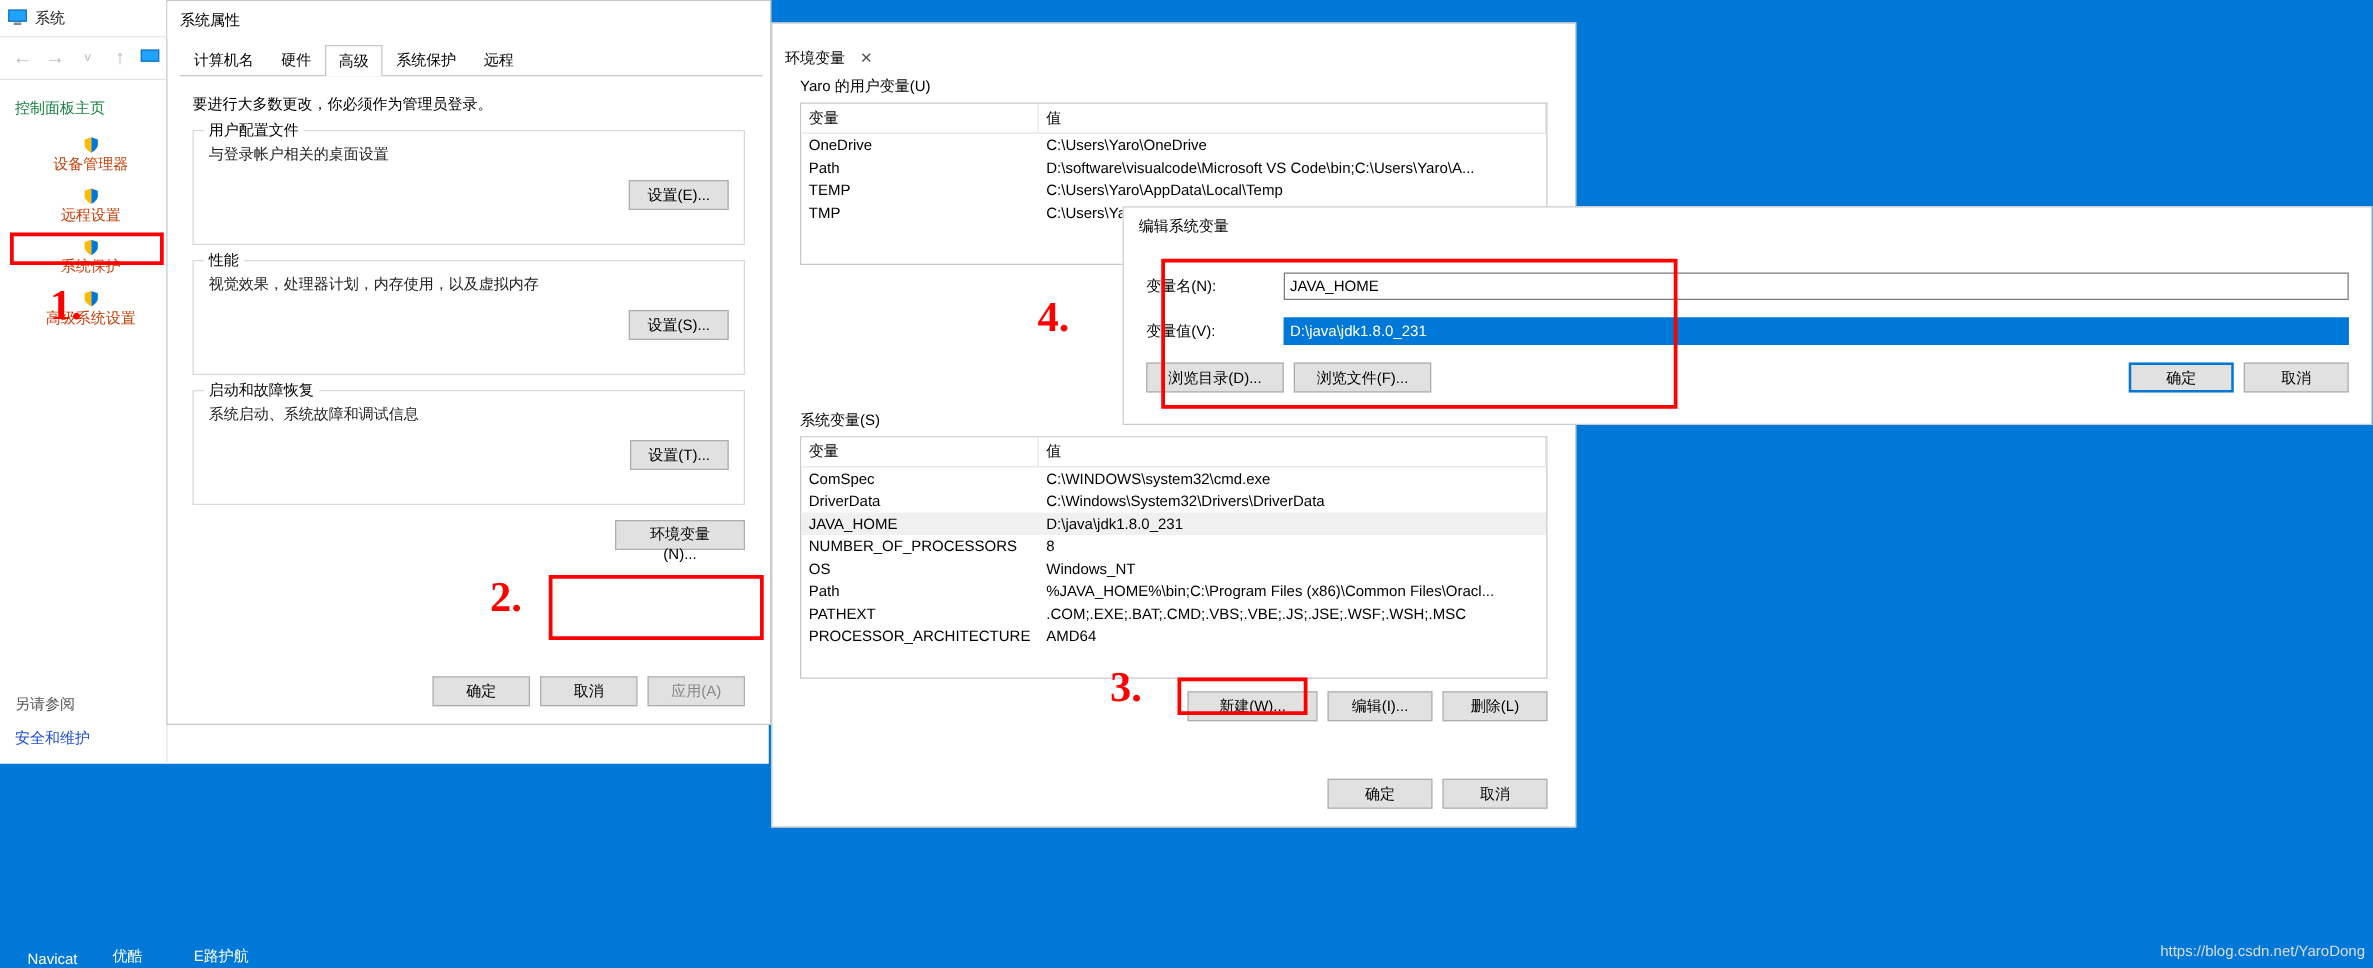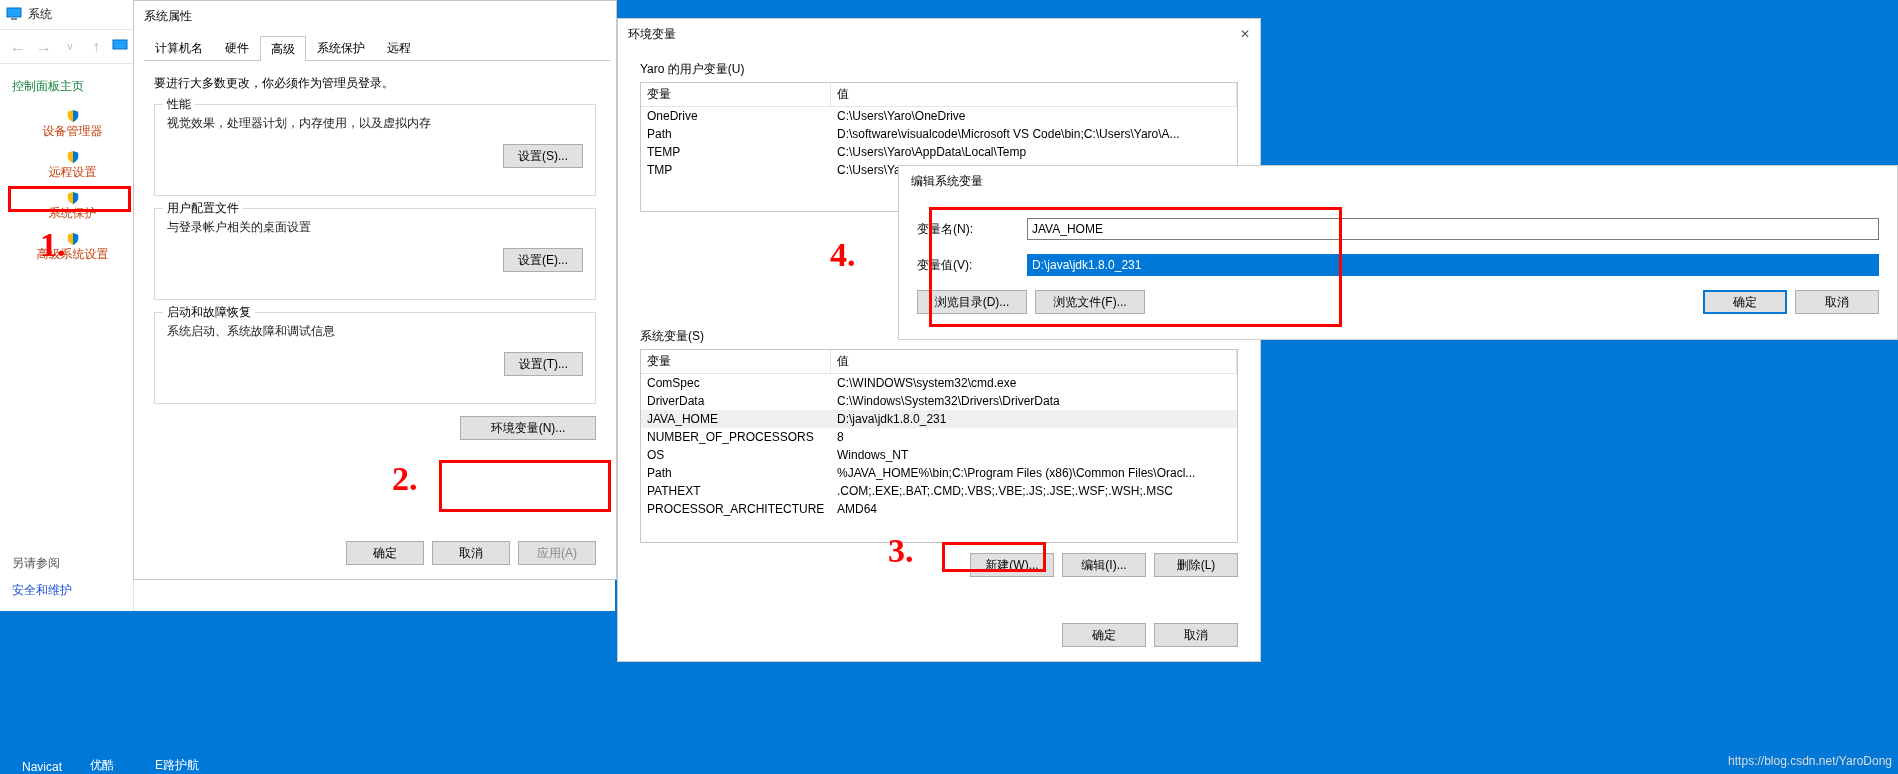--- a/index.html
+++ b/index.html
@@ -32,21 +32,21 @@
 .fieldset { border: 1px solid #d9d9d9; padding: 10px 12px; margin-bottom: 12px; position: relative; }
 .fieldset-title { position: absolute; top: -9px; left: 8px; background: #fff; padding: 0 4px; }
 .fieldset-text { color: #222; }
 .fieldset-btn { float: right; margin-top: 12px; }
 .winbtn { background: #e1e1e1; border: 1px solid #adadad; padding: 2px 14px; height: 24px; cursor: pointer; font-size: 12px; }
 .winbtn:disabled { color: #888; }
 .sysprops-footer { position: absolute; right: 20px; bottom: 14px; display: flex; gap: 8px; }
 
 
 .envvars { position: absolute; left: 617px; top: 18px; width: 644px; height: 644px; background: #fff; border: 1px solid #ccc; }
-.envvars-titlebar { height: 30px; line-height: 30px; padding: 0 10px; display: flex; justify-content: space-between; gap: 12px; }
+.envvars-titlebar { height: 30px; line-height: 30px; padding: 12px 10px; display: flex; justify-content: flex-start; gap: 12px; }
 .envvars-body { padding: 12px 22px; }
 .envvars-section-label { margin-bottom: 4px; }
 .table-wrap { border: 1px solid #c7c7c7; overflow: hidden; }
 .table-header { display: flex; background: #fff; border-bottom: 1px solid #e5e5e5; }
 .table-header div { padding: 3px 6px; border-right: 1px solid #e5e5e5; }
 .table-row { display: flex; }
 .table-row div { padding: 2px 6px; white-space: nowrap; overflow: hidden; text-overflow: ellipsis; }
 .table-row.highlight { background: #f0f0f0; }
 .col-var { width: 190px; flex-shrink: 0; }
 .col-val { flex: 1; }
@@ -148,39 +148,39 @@
     <div class="sysprops-tab">计算机名</div>
     <div class="sysprops-tab">硬件</div>
     <div class="sysprops-tab active">高级</div>
     <div class="sysprops-tab">系统保护</div>
     <div class="sysprops-tab">远程</div>
   </div>
   <div class="sysprops-body">
     <div class="admin-note">要进行大多数更改，你必须作为管理员登录。</div>
 
     <div class="fieldset" style="height:92px">
+      <span class="fieldset-title">用户配置文件</span>
+      <div class="fieldset-text">与登录帐户相关的桌面设置</div>
+      <button class="winbtn fieldset-btn">设置(E)...</button>
+    </div>
+
+    <div class="fieldset" style="height:92px">
       <span class="fieldset-title">性能</span>
       <div class="fieldset-text">视觉效果，处理器计划，内存使用，以及虚拟内存</div>
       <button class="winbtn fieldset-btn">设置(S)...</button>
-    </div>
-
-    <div class="fieldset" style="height:92px">
-      <span class="fieldset-title">用户配置文件</span>
-      <div class="fieldset-text">与登录帐户相关的桌面设置</div>
-      <button class="winbtn fieldset-btn">设置(E)...</button>
     </div>
 
     <div class="fieldset" style="height:92px">
       <span class="fieldset-title">启动和故障恢复</span>
       <div class="fieldset-text">系统启动、系统故障和调试信息</div>
       <button class="winbtn fieldset-btn">设置(T)...</button>
     </div>
 
     <div style="text-align:right; margin-top:10px;">
-      <button class="winbtn" style="width:136px">环境变量(N)...</button>
+      <button class="winbtn" style="width:104px">环境变量(N)...</button>
     </div>
   </div>
   <div class="sysprops-footer">
     <button class="winbtn" style="width:78px">确定</button>
     <button class="winbtn" style="width:78px">取消</button>
     <button class="winbtn" style="width:78px" disabled="">应用(A)</button>
   </div>
 </div>
 
 <div style="position:absolute; left:662px; top:308px; color:#333; font-size:18px;">
@@ -264,21 +264,21 @@
               <div class="col-val">.COM;.EXE;.BAT;.CMD;.VBS;.VBE;.JS;.JSE;.WSF;.WSH;.MSC</div>
             </div>
             <div class="table-row">
               <div class="col-var">PROCESSOR_ARCHITECTURE</div>
               <div class="col-val">AMD64</div>
             </div>
           </div>
         </div>
     </div>
     <div class="btn-row">
-      <button class="winbtn" style="width:84px">新建(W)...</button>
+      <button class="winbtn" style="width:104px">新建(W)...</button>
       <button class="winbtn" style="width:84px">编辑(I)...</button>
       <button class="winbtn" style="width:84px">删除(L)</button>
     </div>
   </div>
   <div class="envvars-footer">
     <button class="winbtn" style="width:84px">确定</button>
     <button class="winbtn" style="width:84px">取消</button>
   </div>
 </div>
 

